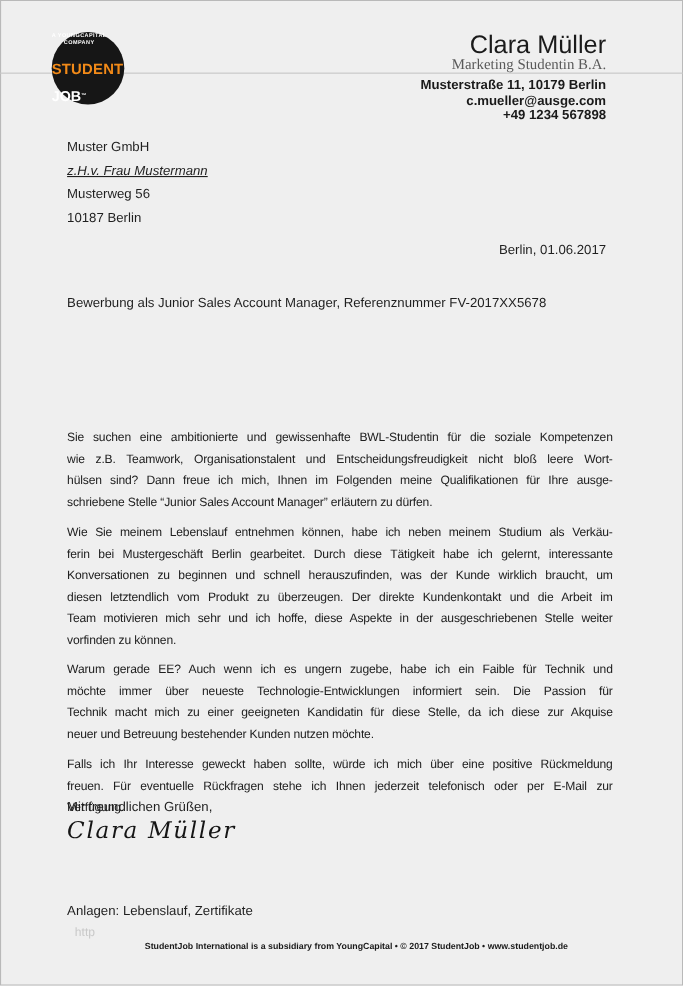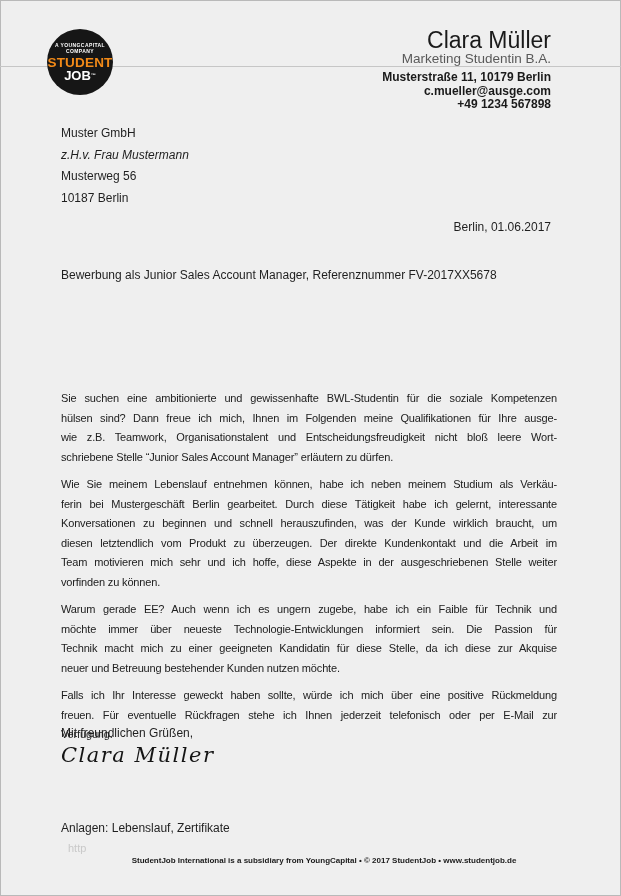--- a/index.html
+++ b/index.html
@@ -10,37 +10,38 @@
     font-family:"Liberation Sans", sans-serif;
     color:#1f1f1f;
     overflow:hidden;
   }
   .divider { position:absolute; left:0; right:0; top:66px; height:1px; background:#c6c6c6; }
 
   
   .logo {
     position:absolute; left:47px; top:29px; width:66px; height:66px;
     border-radius:50%; background:#161616; z-index:2;
-    display:flex; flex-direction:column; align-items:center; justify-content:center;
+    display:flex; flex-direction:column; align-items:flex-start; justify-content:center;
     text-align:center;
+    gap:12px;
   }
   .logo-tag { font-size:5px; line-height:6px; letter-spacing:.4px; color:#ffffff; font-weight:700; margin-bottom:2px; }
   .logo-word1 { font-size:13.5px; line-height:13px; font-weight:700; letter-spacing:.2px; color:#F28A18; }
   .logo-word2 { font-size:13px; line-height:13px; font-weight:700; color:#ffffff; }
   .logo-word2 .tm { font-size:5px; vertical-align:top; }
 
   
   .sender { position:absolute; top:28px; right:70px; text-align:right; z-index:2; }
   .sender-name { font-size:23px; line-height:24px; color:#1a1a1a; }
-  .sender-subtitle { font-size:13.5px; line-height:14px; color:#595959; }
+  .sender-subtitle { font-size:13.5px; line-height:14px; color:#595959;font-family:Liberation Serif, serif; }
   .sender-contact { margin-top:5px; font-size:12px; line-height:13.5px; font-weight:700; color:#1a1a1a; }
 
   
   .recipient { position:absolute; left:61px; top:123px; font-size:12px; line-height:21.5px; }
-  .recipient .attn { font-style:italic; }
+  .recipient .attn { font-style:italic;text-decoration:underline; }
 
   .date { position:absolute; right:70px; top:220px; font-size:12px; }
 
   .subject { position:absolute; left:61px; top:268px; font-size:12px; }
   .salutation { position:absolute; left:61px; top:312px; font-size:12px; }
 
   
   .body-text { position:absolute; left:61px; top:348px; width:496px; font-size:11px; letter-spacing:-0.15px; line-height:19.5px; color:#202020;margin-top:41px; }
   .para { margin:0 0 8px 0; }
   .pline { text-align:justify; text-align-last:justify; white-space:normal; }
@@ -87,22 +88,22 @@
   </div>
 
   <div class="date">Berlin, 01.06.2017</div>
 
   <div class="subject">Bewerbung als Junior Sales Account Manager, Referenznummer FV-2017XX5678</div>
 
 
   <div class="body-text">
     <div class="para">
       <div class="pline">Sie suchen eine ambitionierte und gewissenhafte BWL-Studentin für die soziale Kompetenzen</div>
+      <div class="pline">wie z.B. Teamwork, Organisationstalent und Entscheidungsfreudigkeit nicht bloß leere Wort-</div>
       <div class="pline">hülsen sind? Dann freue ich mich, Ihnen im Folgenden meine Qualifikationen für Ihre ausge-</div>
-      <div class="pline">wie z.B. Teamwork, Organisationstalent und Entscheidungsfreudigkeit nicht bloß leere Wort-</div>
       <div class="pline last">schriebene Stelle “Junior Sales Account Manager” erläutern zu dürfen.</div>
     </div>
     <div class="para">
       <div class="pline">Wie Sie meinem Lebenslauf entnehmen können, habe ich neben meinem Studium als Verkäu-</div>
       <div class="pline">ferin bei Mustergeschäft Berlin gearbeitet. Durch diese Tätigkeit habe ich gelernt, interessante</div>
       <div class="pline">Konversationen zu beginnen und schnell herauszufinden, was der Kunde wirklich braucht, um</div>
       <div class="pline">diesen letztendlich vom Produkt zu überzeugen. Der direkte Kundenkontakt und die Arbeit im</div>
       <div class="pline">Team motivieren mich sehr und ich hoffe, diese Aspekte in der ausgeschriebenen Stelle weiter</div>
       <div class="pline last">vorfinden zu können.</div>
     </div>

